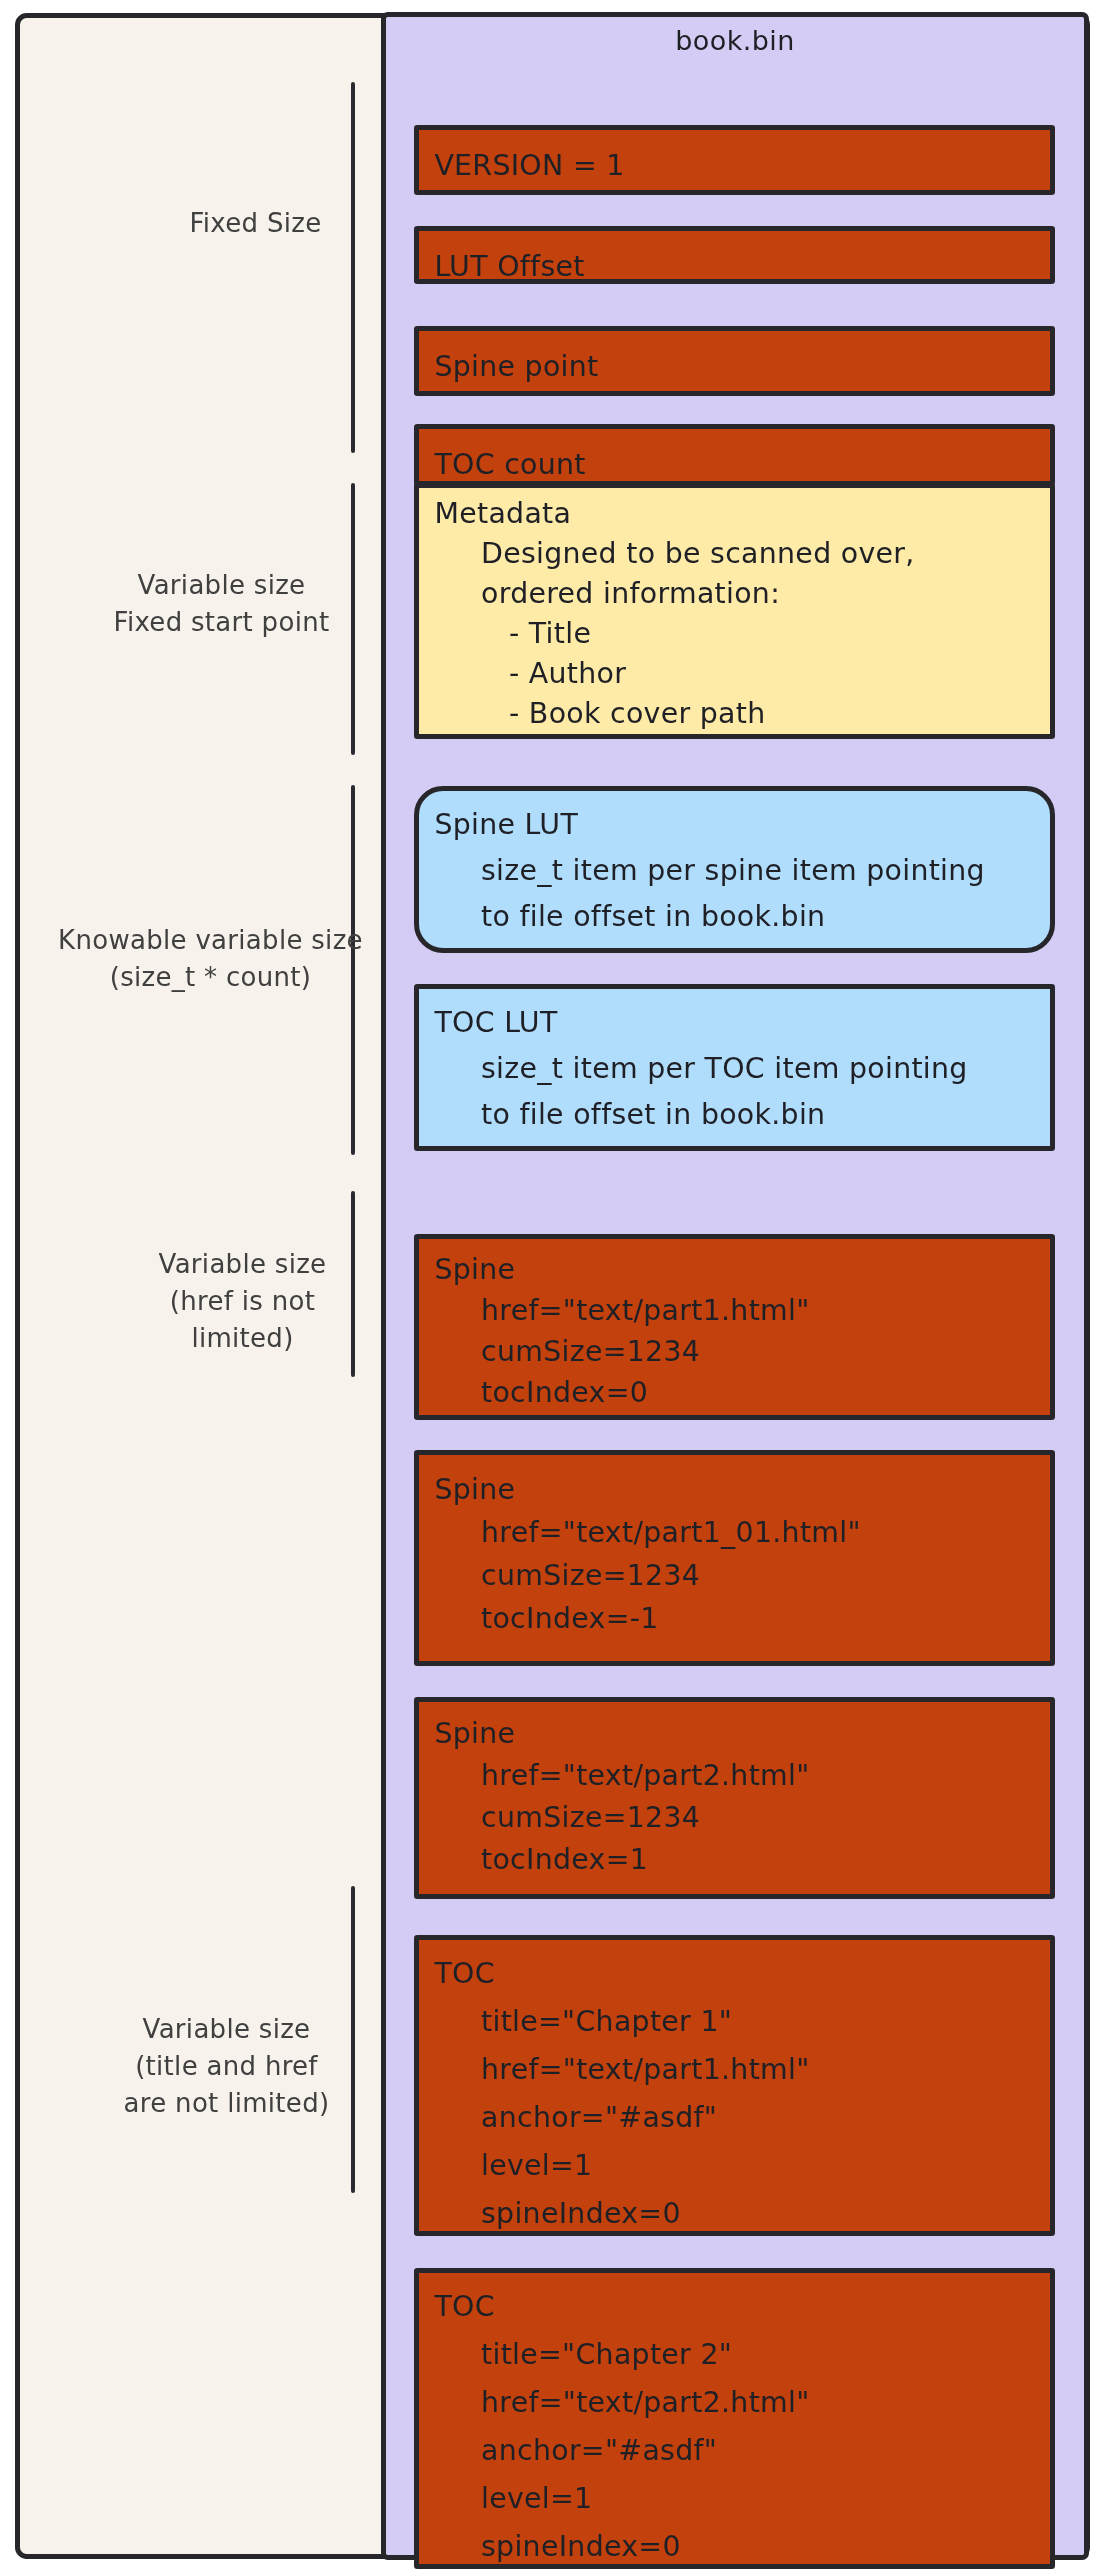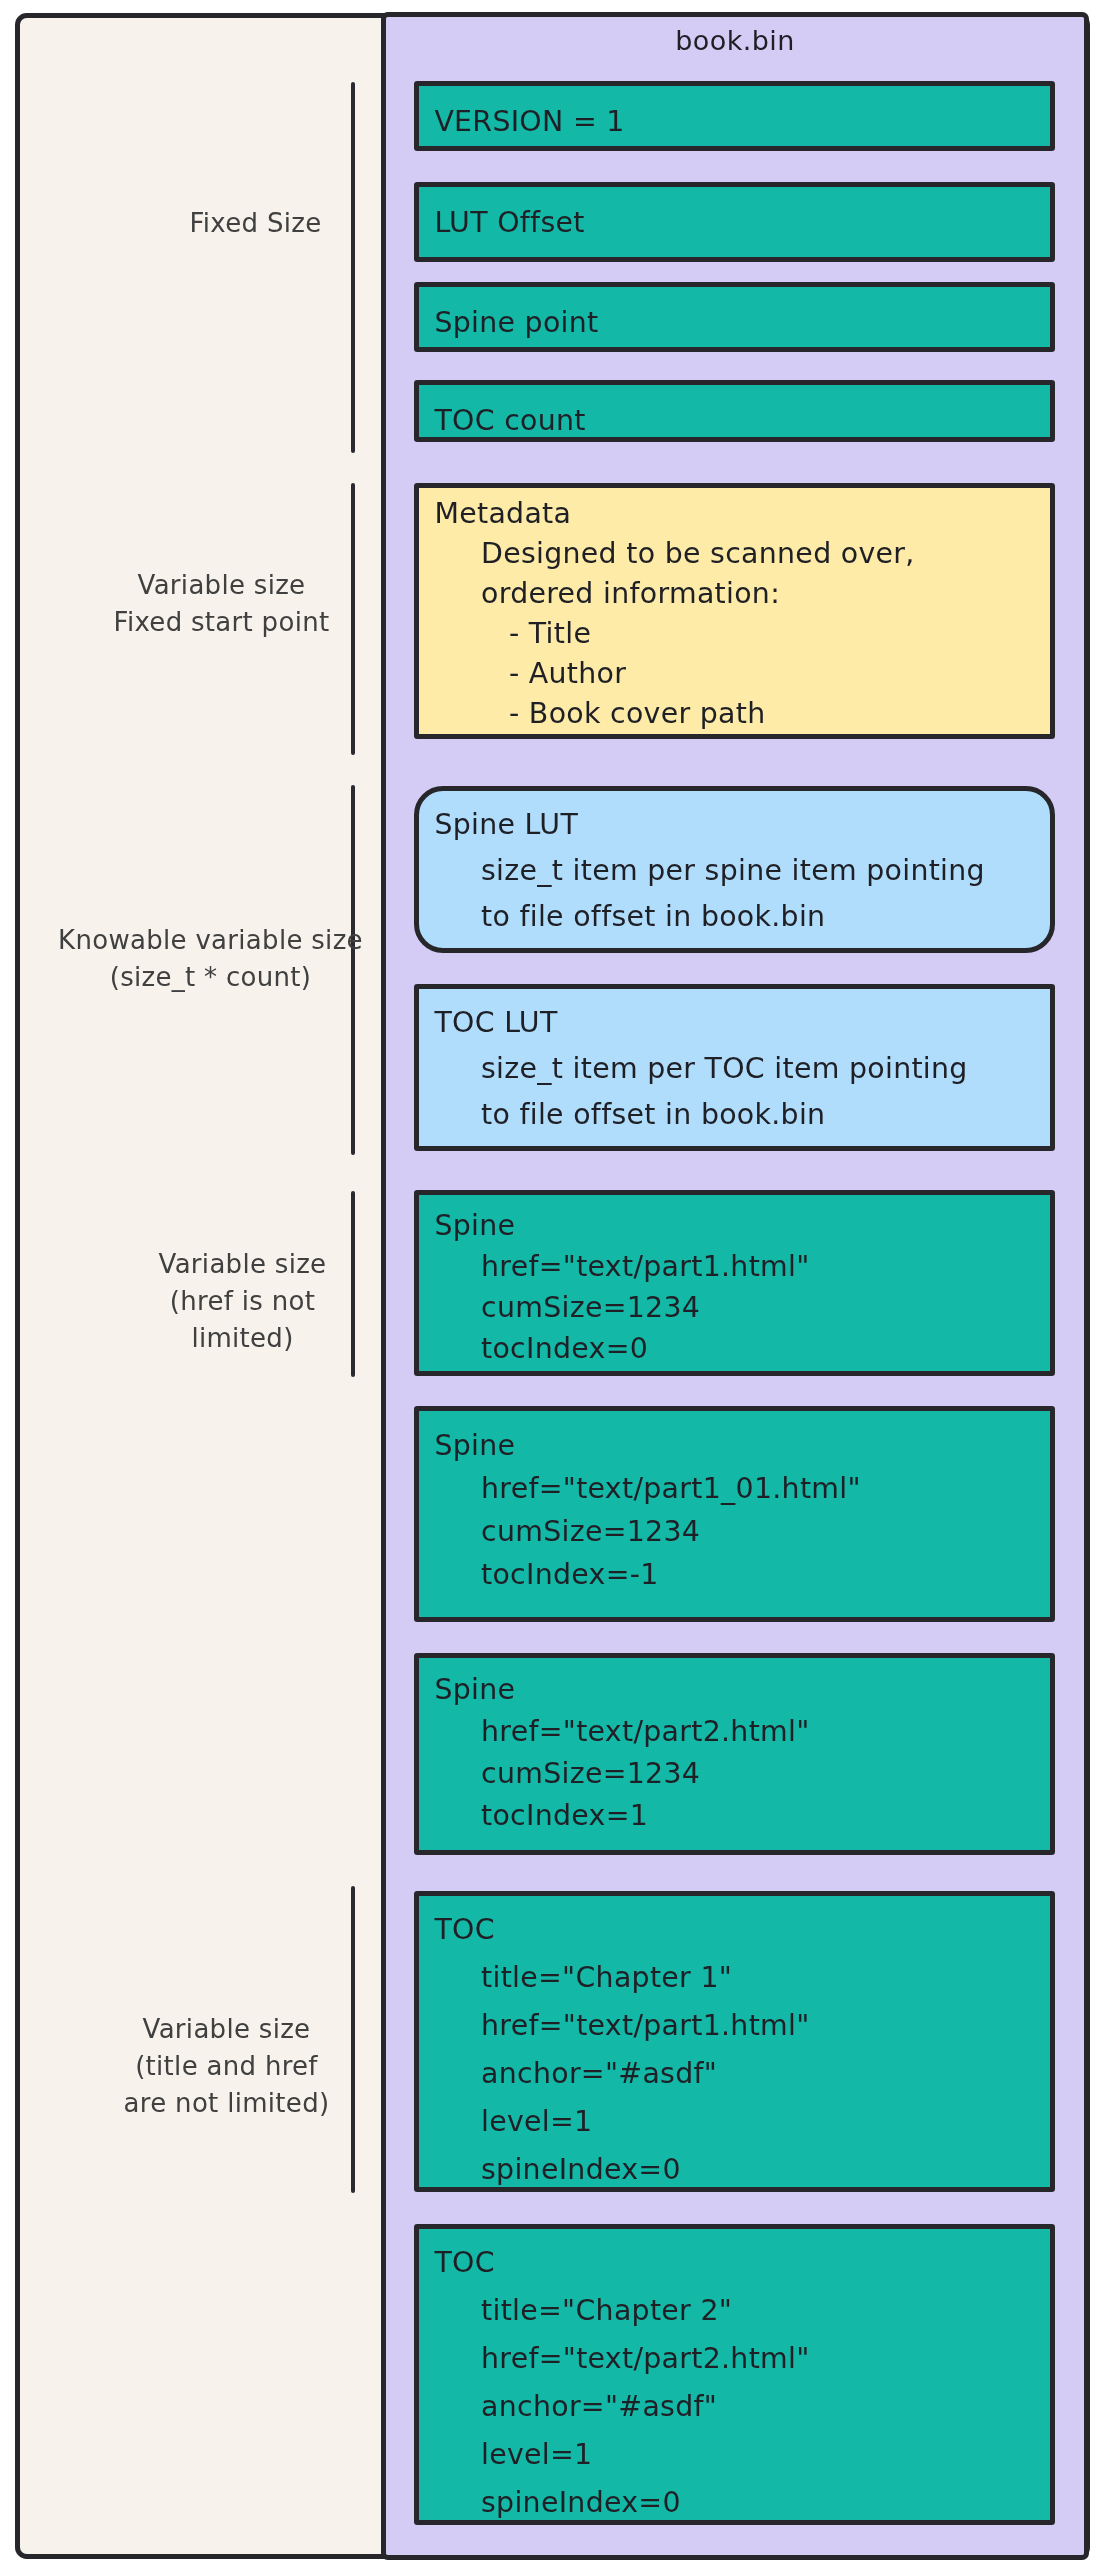--- a/index.html
+++ b/index.html
@@ -74,21 +74,21 @@
     width: 641px;
     border: 5px solid #26262b;
     border-radius: 3.3px;
     box-sizing: border-box;
     padding-left: 15px;
     padding-right: 6.7px;
     font-size: 28.4px;
     letter-spacing: 0.3px;
     overflow: hidden;
   }
-  .color-green  { background: #14b8a6; }
+  .color-green  { background: #c2410c; margin-top: 44px; }
   .color-yellow { background: #fdeba7; }
   .color-blue   { background: #b0ddfc; }
   .block-line {
     white-space: pre;
   }
 </style>
 </head>
 <body>
 
 <div class="canvas">
@@ -119,21 +119,21 @@
         <div>Variable size</div>
         <div>(title and href</div>
         <div>are not limited)</div>
       </div>
     </div>
   <div class="purple-panel" id="purple-panel">
     <div class="panel-title">book.bin</div>
   <div class="file-block color-green" style="top: 64px; height: 70px; padding-top: 15px; line-height: 41px;">
         <div class="block-line">VERSION = 1</div>
       </div>
-      <div class="file-block color-green" style="top: 165px; height: 80px; padding-top: 15px; line-height: 41px;">
+      <div class="file-block color-green" style="top: 165px; height: 58px; padding-top: 15px; line-height: 41px;">
         <div class="block-line">LUT Offset</div>
       </div>
       <div class="file-block color-green" style="top: 265px; height: 70px; padding-top: 15px; line-height: 41px;">
         <div class="block-line">Spine point</div>
       </div>
       <div class="file-block color-green" style="top: 363px; height: 62px; padding-top: 15px; line-height: 41px;">
         <div class="block-line">TOC count</div>
       </div>
       <div class="file-block color-yellow" style="top: 466px; height: 256px; padding-top: 6.7px; line-height: 40px;">
         <div class="block-line">Metadata</div>

